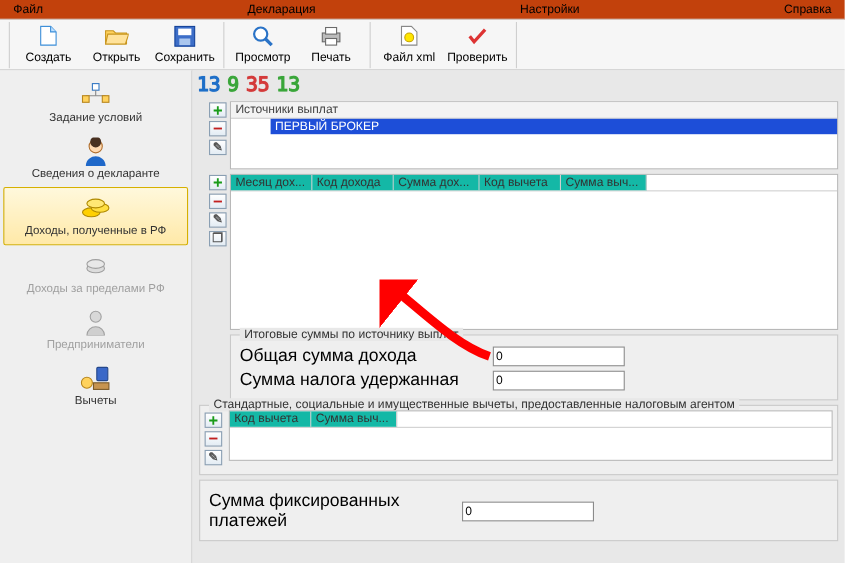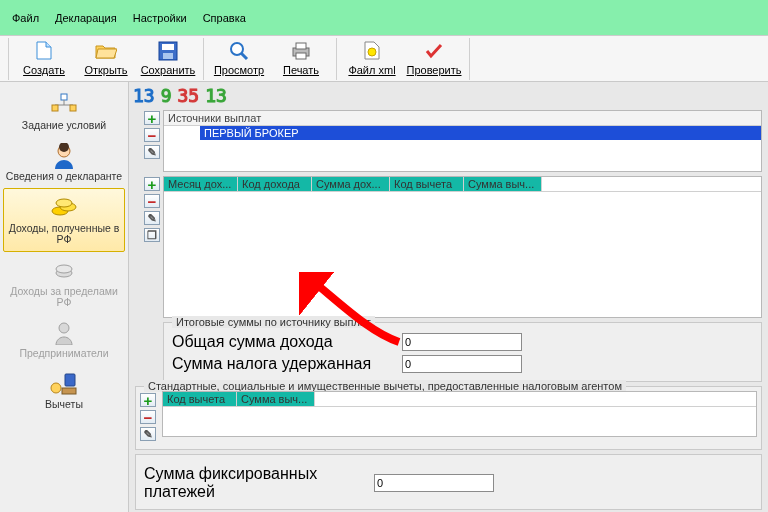--- a/index.html
+++ b/index.html
@@ -1,25 +1,25 @@
 <!DOCTYPE html>
 <html><head>
 <meta charset="utf-8">
 <style>
   * { box-sizing: border-box; margin: 0; padding: 0; }
   html, body { width: 768px; height: 512px; overflow: hidden; font-family: Tahoma, Arial, sans-serif; font-size: 11px; background: #fff; color: #000; }
-  .menubar { display: flex; gap: 4px; padding: 2px 6px; background: #86efac; border-bottom: 1px solid #ccc; height: 36px; align-items: center; }
+  .menubar { display: flex; gap: 4px; padding: 2px 6px; background: #c2410c; border-bottom: 1px solid #ccc; height: 18px; align-items: center; justify-content: space-between; }
   .menubar .m { padding: 1px 6px; cursor: default; }
   .toolbar { display: flex; align-items: flex-start; padding: 2px 4px; background: #f6f6f6; border-bottom: 1px solid #c9c9c9; height: 46px; gap: 0; }
   .toolbar .sep { width: 1px; height: 42px; background: #cfcfcf; margin: 0 4px; }
-  .tool { display: flex; flex-direction: column; align-items: center; width: 62px; padding-top: 2px; cursor: pointer; text-decoration: underline; }
+  .tool { display: flex; flex-direction: column; align-items: center; width: 62px; padding-top: 2px; cursor: pointer; }
   .tool .ic { width: 22px; height: 22px; display: flex; align-items: center; justify-content: center; }
   .tool .lbl { font-size: 11px; margin-top: 2px; }
   .body { display: flex; height: calc(512px - 18px - 46px); }
-  .sidebar { width: 129px; background: #efefef; border-right: 1px solid #c9c9c9; display: flex; flex-direction: column; padding: 4px 0; }
+  .sidebar { width: 175px; background: #efefef; border-right: 1px solid #c9c9c9; display: flex; flex-direction: column; padding: 4px 0; }
   .sitem { display: flex; flex-direction: column; align-items: center; padding: 6px 2px; cursor: pointer; color: #333; }
   .sitem.disabled { color: #a0a0a0; }
   .sitem.active { background: linear-gradient(#fff8dc,#ffe9a8); border: 1px solid #d6b000; border-radius: 2px; margin: 0 3px; }
   .sitem .ic { width: 30px; height: 26px; margin-bottom: 2px; display:flex; align-items:center; justify-content:center; }
   .sitem .lbl { font-size: 10.5px; text-align: center; line-height: 1.05; }
   .main { flex: 1; background: #e8e8e8; position: relative; overflow: hidden; }
   .digits { padding: 2px 4px; display: flex; gap: 6px; align-items: center; height: 26px; }
   .dig { font-family: Consolas, monospace; font-weight: normal; font-size: 18px; -webkit-text-stroke: 1px #000; color: transparent; }
   .dig.blue { color: #1e6fc8; -webkit-text-stroke: 1px #1e6fc8; text-shadow: 0 0 1px #1e6fc8; }
   .dig.green { color: #3aa63a; -webkit-text-stroke: 1px #3aa63a; text-shadow: 0 0 1px #3aa63a; }

